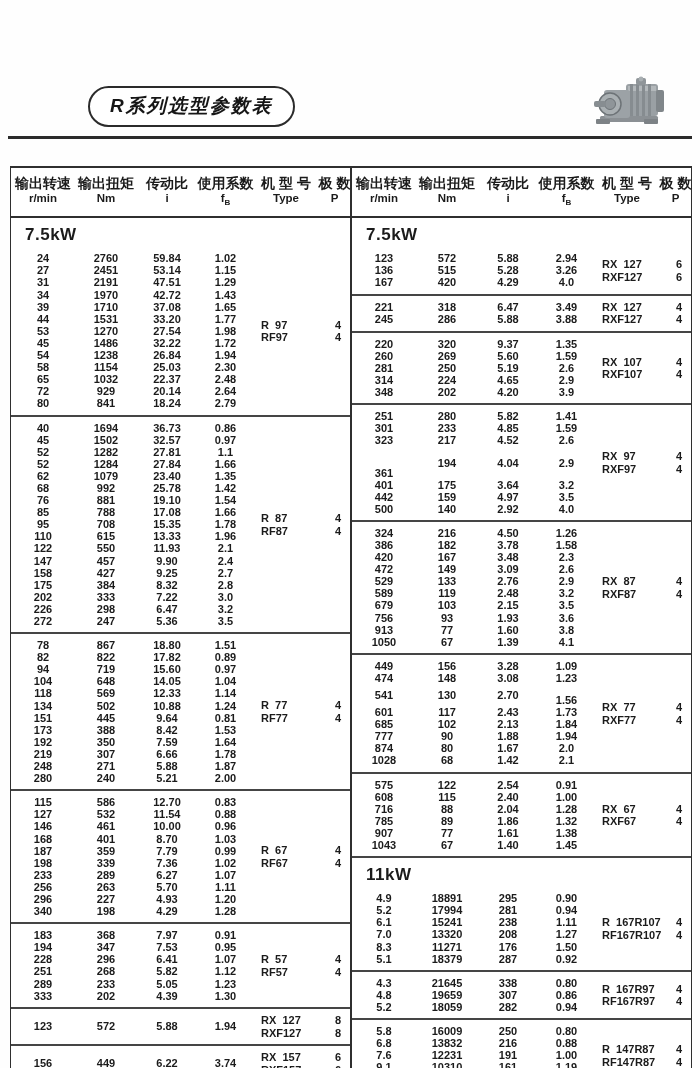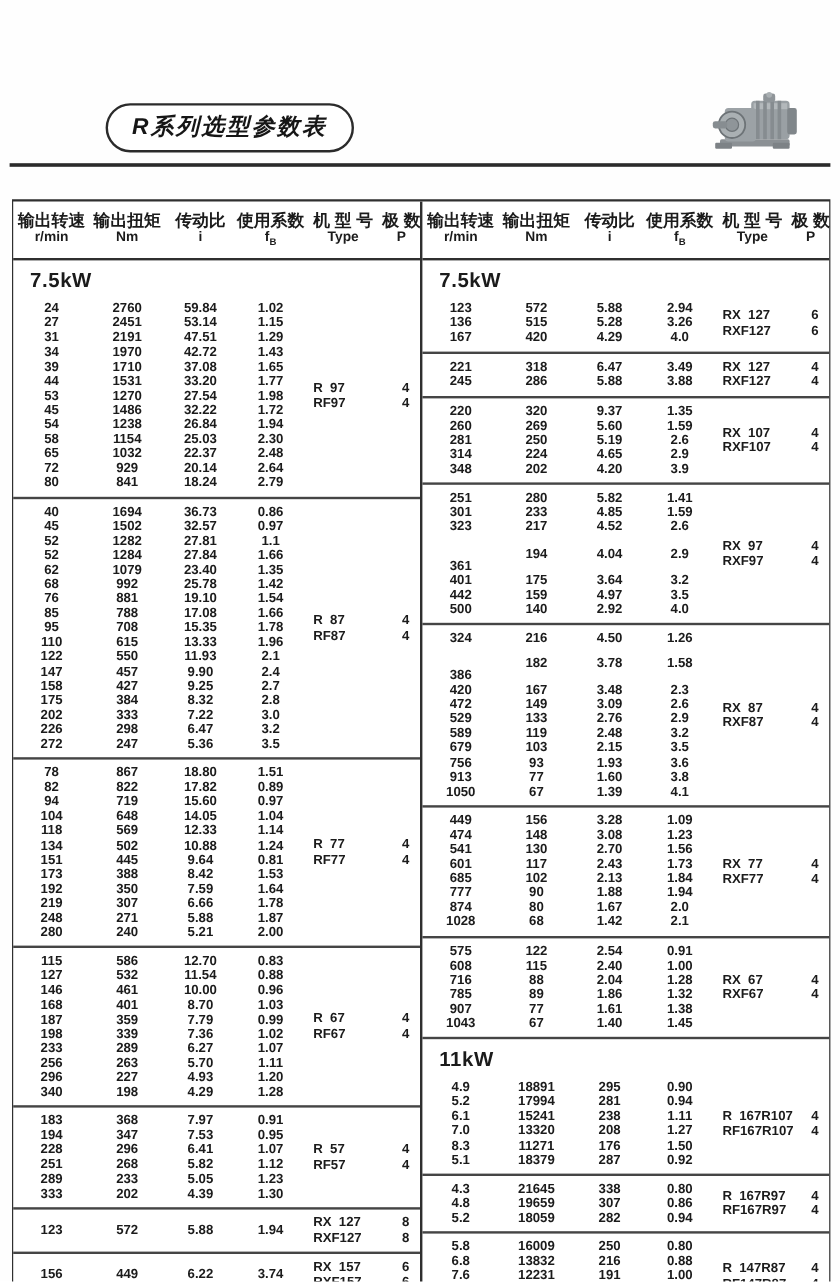--- a/index.html
+++ b/index.html
@@ -585,21 +585,21 @@
                   <div class="mtype">RXF97</div>
                   <div class="mp">4</div>
                 </div>
               </div>
             </div>
             <div class="group">
               <div class="cell" style="grid-area: 1 / 1;">324</div>
               <div class="cell" style="grid-area: 1 / 2;">216</div>
               <div class="cell" style="grid-area: 1 / 3;">4.50</div>
               <div class="cell" style="grid-area: 1 / 4;">1.26</div>
-              <div class="cell" style="grid-area: 2 / 1; margin-top: 19px;">386</div>
+              <div class="cell" style="grid-area: 2 / 1;">386</div>
               <div class="cell" style="grid-area: 2 / 2;">182</div>
               <div class="cell" style="grid-area: 2 / 3;">3.78</div>
               <div class="cell" style="grid-area: 2 / 4;">1.58</div>
               <div class="cell" style="grid-area: 3 / 1;">420</div>
               <div class="cell" style="grid-area: 3 / 2;">167</div>
               <div class="cell" style="grid-area: 3 / 3;">3.48</div>
               <div class="cell" style="grid-area: 3 / 4;">2.3</div>
               <div class="cell" style="grid-area: 4 / 1;">472</div>
               <div class="cell" style="grid-area: 4 / 2;">149</div>
               <div class="cell" style="grid-area: 4 / 3;">3.09</div>
@@ -644,21 +644,21 @@
               <div class="cell" style="grid-area: 1 / 2;">156</div>
               <div class="cell" style="grid-area: 1 / 3;">3.28</div>
               <div class="cell" style="grid-area: 1 / 4;">1.09</div>
               <div class="cell" style="grid-area: 2 / 1;">474</div>
               <div class="cell" style="grid-area: 2 / 2;">148</div>
               <div class="cell" style="grid-area: 2 / 3;">3.08</div>
               <div class="cell" style="grid-area: 2 / 4;">1.23</div>
               <div class="cell" style="grid-area: 3 / 1;">541</div>
               <div class="cell" style="grid-area: 3 / 2;">130</div>
               <div class="cell" style="grid-area: 3 / 3;">2.70</div>
-              <div class="cell" style="grid-area: 3 / 4;">1.56</div>
+              <div class="cell" style="grid-area: 3 / 4; margin-top: 10px;">1.56</div>
               <div class="cell" style="grid-area: 4 / 1;">601</div>
               <div class="cell" style="grid-area: 4 / 2;">117</div>
               <div class="cell" style="grid-area: 4 / 3;">2.43</div>
               <div class="cell" style="grid-area: 4 / 4;">1.73</div>
               <div class="cell" style="grid-area: 5 / 1;">685</div>
               <div class="cell" style="grid-area: 5 / 2;">102</div>
               <div class="cell" style="grid-area: 5 / 3;">2.13</div>
               <div class="cell" style="grid-area: 5 / 4;">1.84</div>
               <div class="cell" style="grid-area: 6 / 1;">777</div>
               <div class="cell" style="grid-area: 6 / 2;">90</div>

